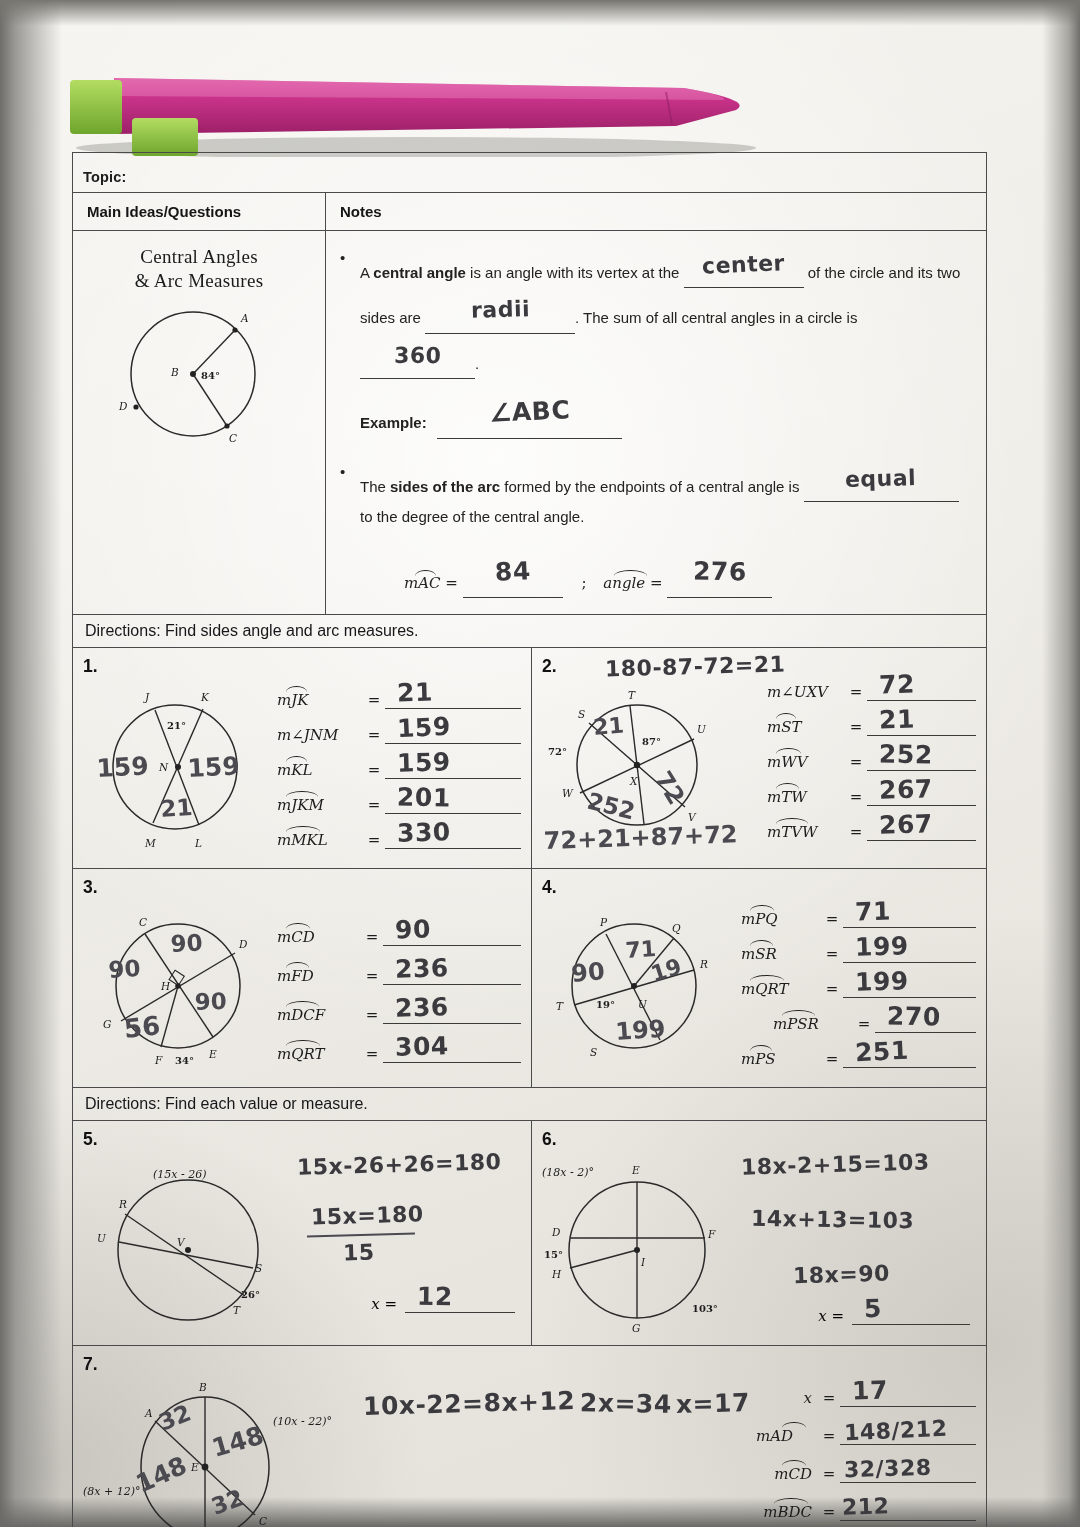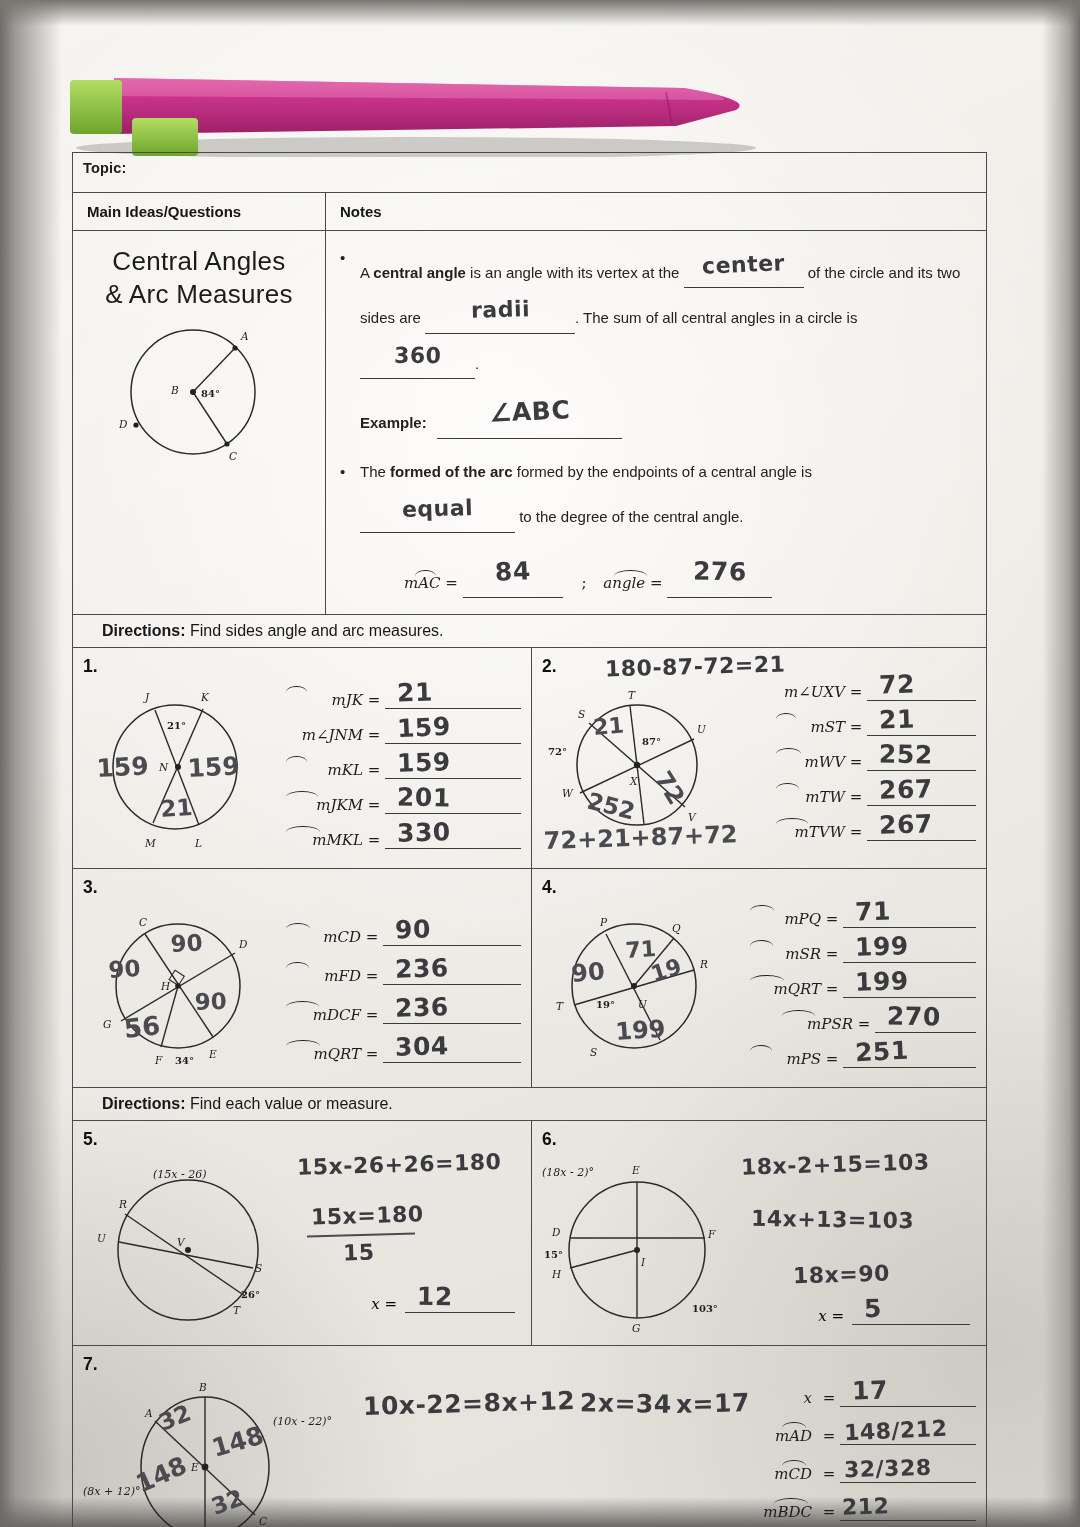--- a/index.html
+++ b/index.html
@@ -42,22 +42,22 @@
   .sheet { position:absolute; left:72px; top:152px; width:915px; }
   .row { display:flex; border:1.4px solid #4a4a4a; border-bottom:none; }
   .row:last-child { border-bottom:1.4px solid #4a4a4a; }
   .cell { padding:6px 10px; position:relative; }
   .vline { border-left:1.4px solid #4a4a4a; }
 
   .hdr-label { font-weight:bold; font-size:14.5px; color:#1d1d1d; letter-spacing:.2px; }
   .col-head { font-weight:bold; font-size:15px; color:#151515; padding:10px 14px; }
 
   .title-serif {
-    font-family: Liberation Sans, sans-serif;
-    font-size: 26px; color:#1b1b1b; line-height:1.28;
+    font-family: Liberation Serif, serif;
+    font-size: 19px; color:#1b1b1b; line-height:1.28;
     text-align:center; padding-top:8px; letter-spacing:.3px;
   }
   .note { font-size:15px; color:#23221f; line-height:2.02; }
   .note b { font-weight:bold; }
   .bullet { position:absolute; left:14px; }
   .blank {
     display:inline-block; border-bottom:1.1px solid #3a3a38;
     min-width:120px; text-align:center; vertical-align:bottom;
   }
   
@@ -67,27 +67,27 @@
     letter-spacing:.5px;
     transform: rotate(-1.6deg);
     display:inline-block;
   }
   .hw.b { transform: rotate(-2.6deg); }
   .hw.c { transform: rotate(.9deg); }
   .hw.lg { font-size:25px; }
   .hw.md { font-size:22px; }
 
   .dir { font-size:16px; color:#17171a; padding:7px 12px; }
-  .dir b { font-weight:bold;margin-left:17px; }
+  .dir b { font-weight:normal; }
 
   .qnum { font-weight:bold; font-size:17.5px; color:#111; }
 
   .ans-list { font-family:"DejaVu Serif", serif; font-size:15px; color:#1c1c1c; }
   .ans-row { display:flex; align-items:flex-end; margin-bottom:9px; }
-  .ans-lbl { width:86px; text-align:right; font-style:italic; position:relative; }
+  .ans-lbl { width:86px; text-align:left; font-style:italic; position:relative; }
   .ans-eq { width:22px; text-align:center; }
   .ans-line { flex:1; border-bottom:1.2px solid #3a3a38; min-height:26px;
               position:relative; }
   .ans-val { position:absolute; left:12px; bottom:1px; }
   .arc-bar { position:absolute; left:9px; top:-5px; height:6px; border-top:1.1px solid #1c1c1c;
              border-radius:50%/100% 100% 0 0; }
 
   svg text { font-family:"DejaVu Serif", serif; }
   .lbl { font-size:10.5px; font-style:italic; fill:#1c1c1c; }
   .deg { font-size:10px; fill:#1c1c1c; font-style:normal; font-weight:bold; }
@@ -121,21 +121,21 @@
     <ellipse cx="380" cy="96" rx="340" ry="11" fill="rgba(90,88,84,.28)"></ellipse>
     <path d="M78 26 L648 36 Q718 48 700 58 L640 74 L78 82 Z" fill="url(#mg)"></path>
     <path d="M78 26 L648 36 Q690 43 688 48 L80 44 Z" fill="#e573b4" opacity=".55"></path>
     <rect x="34" y="28" width="52" height="54" rx="4" fill="url(#cg)"></rect>
     <rect x="96" y="66" width="66" height="38" rx="4" fill="url(#cg)"></rect>
     <path d="M630 40 L636 72" stroke="#8d1f60" stroke-width="2" opacity=".5"></path>
   </svg>
 
   <div class="sheet">
 
-    <div class="row" style="height:40px;">
+    <div class="row" style="height:40px;align-items:flex-end;">
       <div class="cell" style="width:565px;">
         <span class="hdr-label">Topic:</span>
         <span></span>
       </div>
     </div>
 
     <div class="row" style="height:38px;">
       <div class="cell col-head" style="width:252px;">Main Ideas/Questions</div>
       <div class="cell col-head vline" style="flex:1;">Notes</div>
     </div>
@@ -170,21 +170,21 @@
           <span>circle and its two sides are </span><span class="blank" style="min-width:150px;"><span class="hw md">radii</span></span><span>. The sum of all central</span>
           <span>angles in a circle is </span><span class="blank" style="min-width:115px;"><span class="hw md c">360</span></span><span>.</span>
         </div>
         <div style="margin-top:8px;">
           <b>Example:</b>
           <span class="blank" style="min-width:185px; margin-left:6px;"><span class="hw lg b">∠ABC</span></span>
         </div>
 
         <div style="position:relative; margin-top:18px;">
           <span class="bullet" style="left:-20px; top:0;">•</span>
-          <span>The </span><b>formed of the arc</b><span> formed by the endpoints of a central angle is</span>
+          <span>The </span><b>sides of the arc</b><span> formed by the endpoints of a central angle is</span>
           <span class="blank" style="min-width:155px;"><span class="hw md">equal</span></span><span> to the degree of the central angle.</span>
         </div>
 
         <div style="margin-top:14px; padding-left:44px; font-family:'DejaVu Serif',serif; font-size:15px;">
           <span style="position:relative; font-style:italic;"><span class="arc-bar" style="left:11px; top:-4px; width:21px;"></span><span>mAC</span></span>
           <span> = </span>
           <span class="blank" style="min-width:100px;"><span class="hw lg b">84</span></span>
           <span style="margin-left:14px;">;</span>
           <span style="position:relative; font-style:italic; margin-left:12px;"><span class="arc-bar" style="left:11px; top:-4px; width:33px;"></span><span>angle</span></span>
           <span> = </span>

